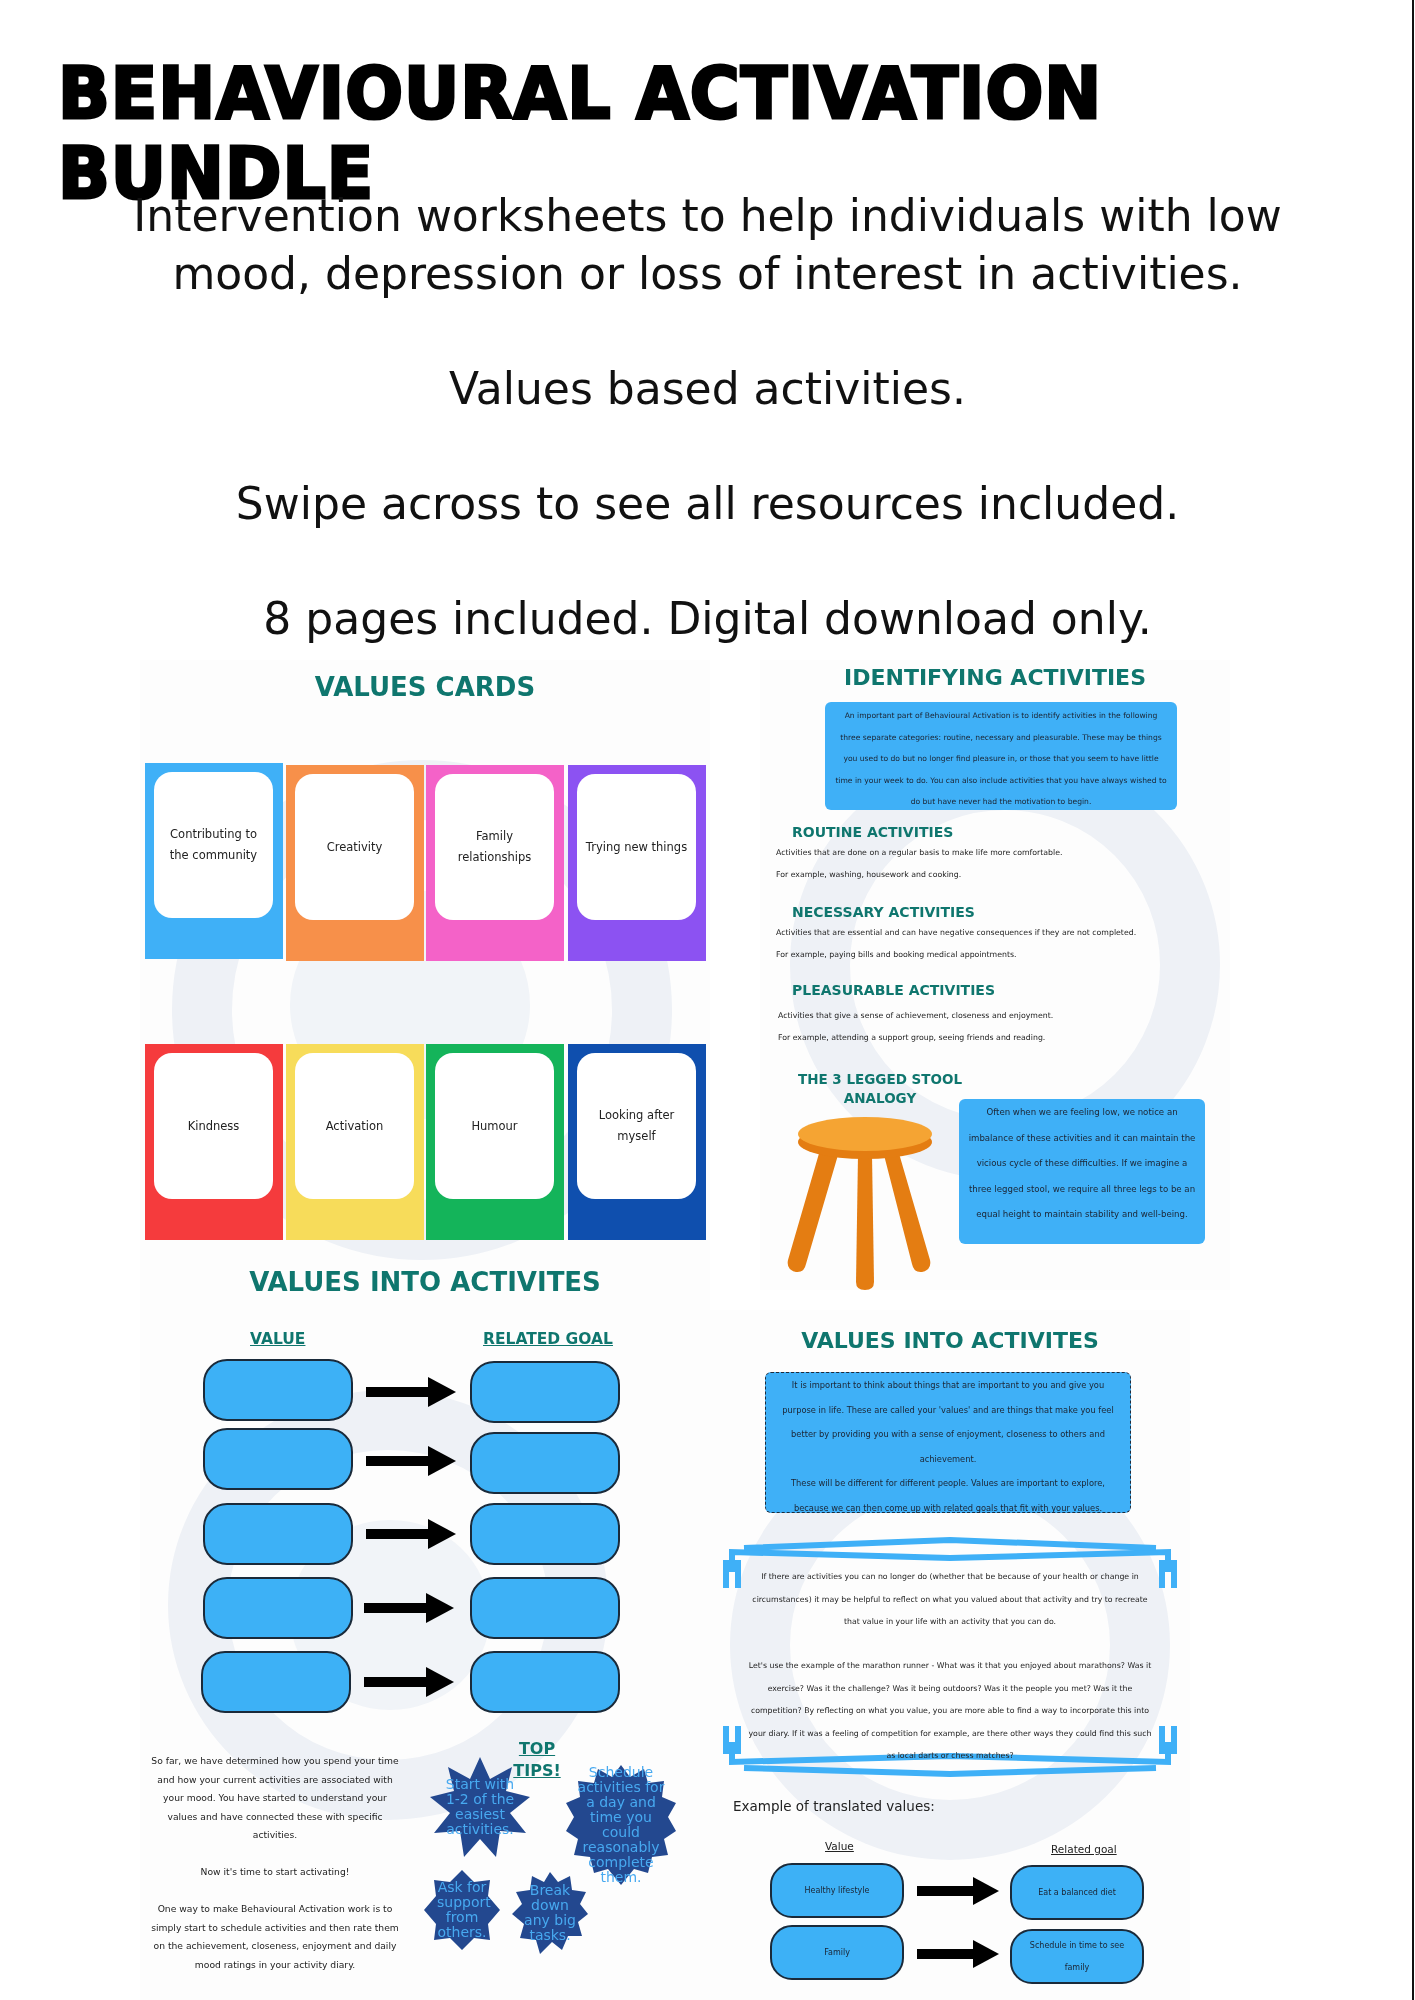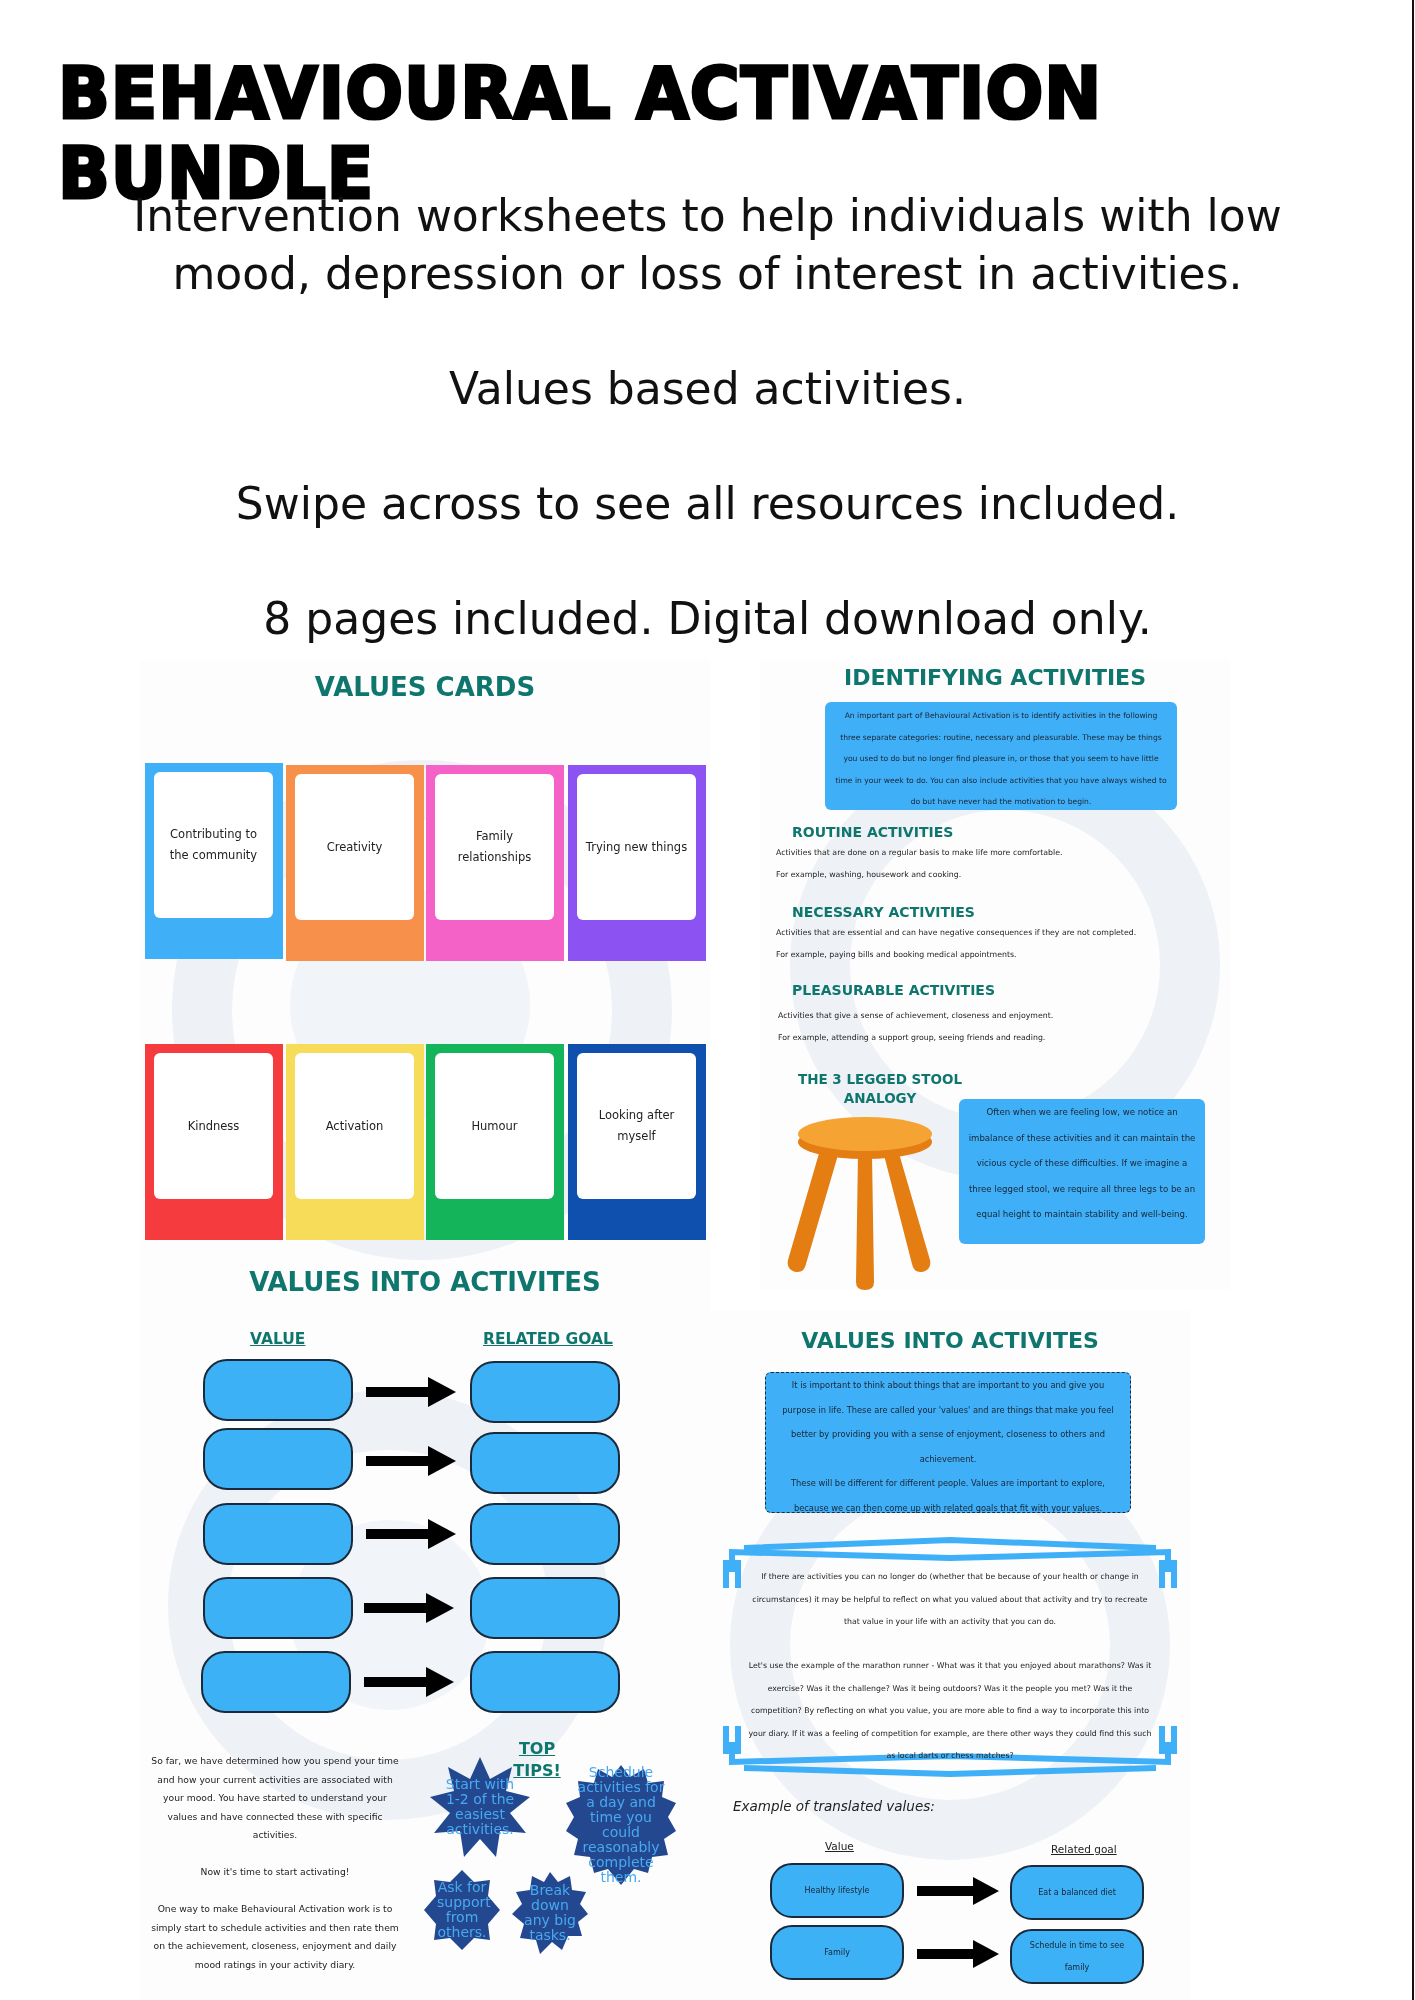--- a/index.html
+++ b/index.html
@@ -19,21 +19,21 @@
   
   .panel { position: absolute; background: #fdfdfd; overflow: hidden; }
   .wm-ring { position: absolute; border-radius: 50%; border: 60px solid #eef1f6; pointer-events: none; }
   .wm-core { position: absolute; border-radius: 50%; background: #f1f4f8; pointer-events: none; }
 
   .heavy { font-family: "DejaVu Sans", sans-serif; font-weight: 900; color: #0f766e; }
 
   
   .vc-title { position: absolute; left: 0; width: 570px; top: 12px; text-align: center; font-size: 26px; }
   .card { position: absolute; width: 138px; height: 196px; }
-  .card-inner { position: absolute; left: 9px; top: 9px; width: 119px; height: 146px; background: #fff; border-radius: 6px;
+  .card-inner { position: absolute; left: 9px; top: 9px; width: 119px; height: 146px; background: #fff; border-radius: 18px;
     display: flex; align-items: center; justify-content: center; text-align: center; padding: 6px;
     font-size: 11.5px; line-height: 21px; color: #222; }
 
   
   .ia-title { position: absolute; left: 0; width: 470px; top: 5px; text-align: center; font-size: 22px; }
   .blue-box { position: absolute; background: #3fb0f7; border-radius: 6px; color: #1b2433; text-align: center; }
   .ia-intro { left: 65px; top: 42px; width: 352px; height: 108px; font-size: 7.6px; line-height: 21.5px; padding: 3px 10px; }
   .cat-h { position: absolute; left: 32px; font-size: 14px; }
   .cat-p { position: absolute; left: 16px; font-size: 7.8px; color: #222; white-space: nowrap; }
 
@@ -47,21 +47,21 @@
     border-top: 15px solid transparent; border-bottom: 15px solid transparent; border-left: 28px solid #000; }
   .sofar { position: absolute; left: 10px; width: 250px; text-align: center; font-size: 9.2px; line-height: 18.5px; color: #222; }
   .star { position: absolute; display: flex; align-items: center; justify-content: center; }
   .star svg { position: absolute; left: 0; top: 0; }
   .star span { position: relative; color: #47a9f0; text-align: center; font-size: 14px; line-height: 15px; }
 
   
   .via2-title { position: absolute; left: 0; width: 480px; top: 18px; text-align: center; font-size: 22px; }
   .dashed-box { left: 55px; top: 62px; width: 366px; height: 141px; border: 1.5px dashed #1d2b3c; font-size: 8.3px; line-height: 24.5px; padding: 0 10px; }
   .frame-text { position: absolute; left: 35px; width: 410px; text-align: center; font-size: 7.8px; line-height: 22.6px; color: #222; }
-  .ex-label { position: absolute; left: 23px; top: 290px; font-size: 13.5px; color: #222; font-style: italic; }
+  .ex-label { position: absolute; left: 23px; top: 290px; font-size: 13.5px; color: #222; }
   .ex-col { position: absolute; font-size: 10.5px; text-decoration: underline; color: #222; }
   .ex-pill { position: absolute; width: 134px; height: 55px; background: #3db1f6; border: 2px solid #1a2a3a; border-radius: 22px;
     display: flex; align-items: center; justify-content: center; text-align: center; font-size: 8px; line-height: 22px; color: #1b2433; padding: 0 10px; }
   .ex-arrow { position: absolute; width: 84px; height: 28px; }
   .ex-arrow .shaft { position: absolute; left: 0; top: 9px; width: 58px; height: 10px; background: #000; }
   .ex-arrow .head { position: absolute; left: 56px; top: 0; width: 0; height: 0;
     border-top: 14px solid transparent; border-bottom: 14px solid transparent; border-left: 26px solid #000; }
 </style>
 </head>
 <body>

